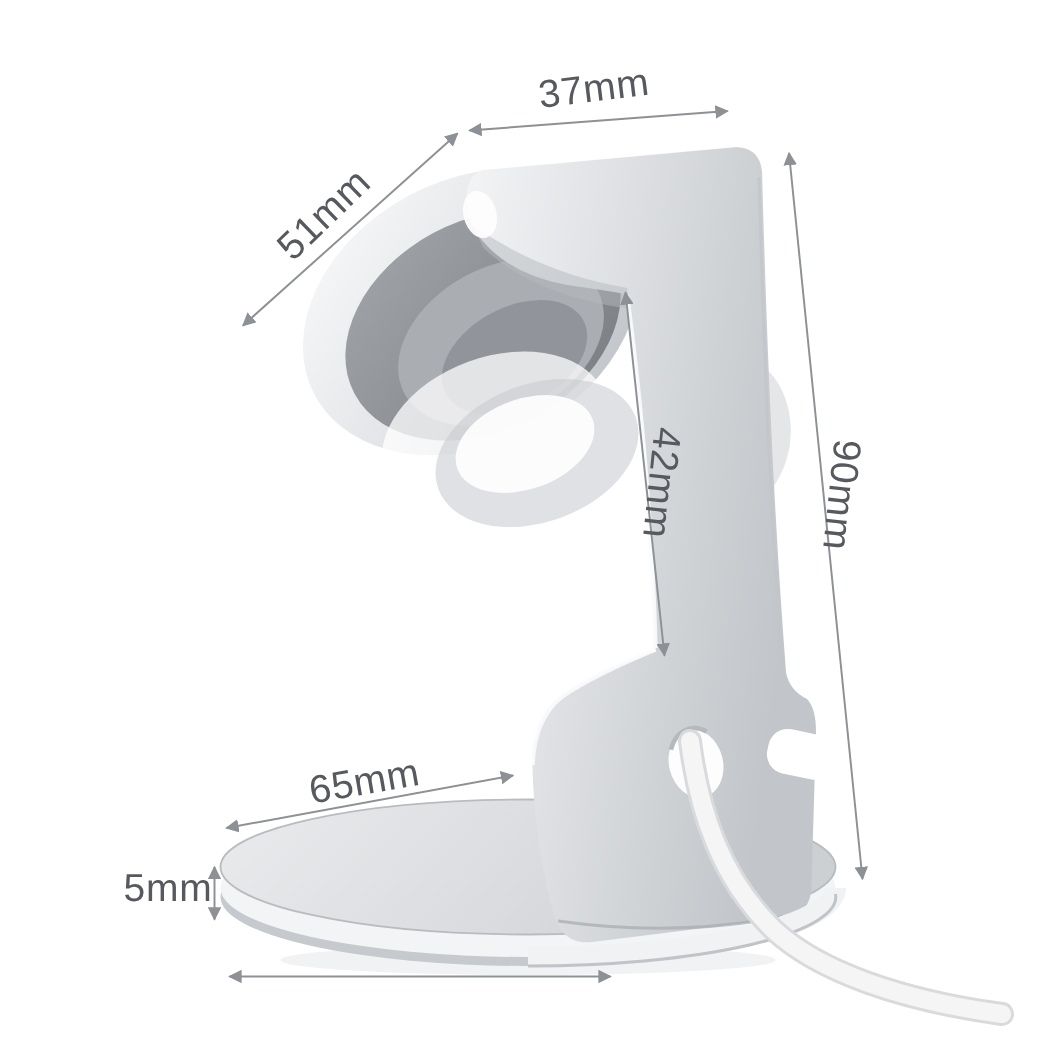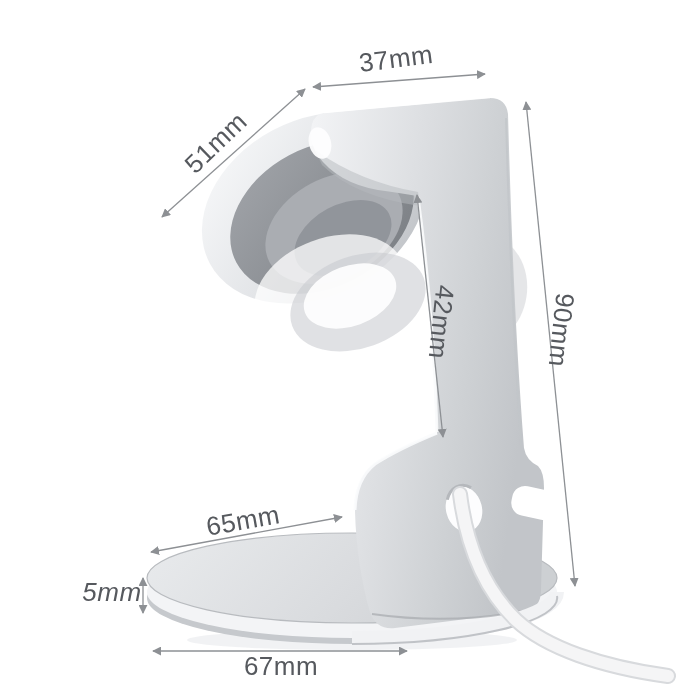--- a/index.html
+++ b/index.html
@@ -142,17 +142,16 @@
   <div class="dim-label" style="left:396px; top:59px; --r:-7deg;">37mm</div>
 
   <div class="dim-label" style="left:216px; top:143px; --r:-44deg;">51mm</div>
 
   <div class="dim-label" style="left:441px; top:322px; --r:96deg;">42mm</div>
 
   <div class="dim-label" style="left:561px; top:330px; --r:96deg;">90mm</div>
 
   <div class="dim-label" style="left:243px; top:521px; --r:-10deg;">65mm</div>
 
-  <div class="dim-label" style="left:112px; top:592px;font-style:italic; --r:0deg;">5mm</div>
+  <div class="dim-label" style="left:112px; top:592px; --r:0deg;">5mm</div>
 
-  <div class="dim-label" style="left:281px; top:666px; --r:0deg;">67mm</div>
 
 </div>
 
 </body></html>

